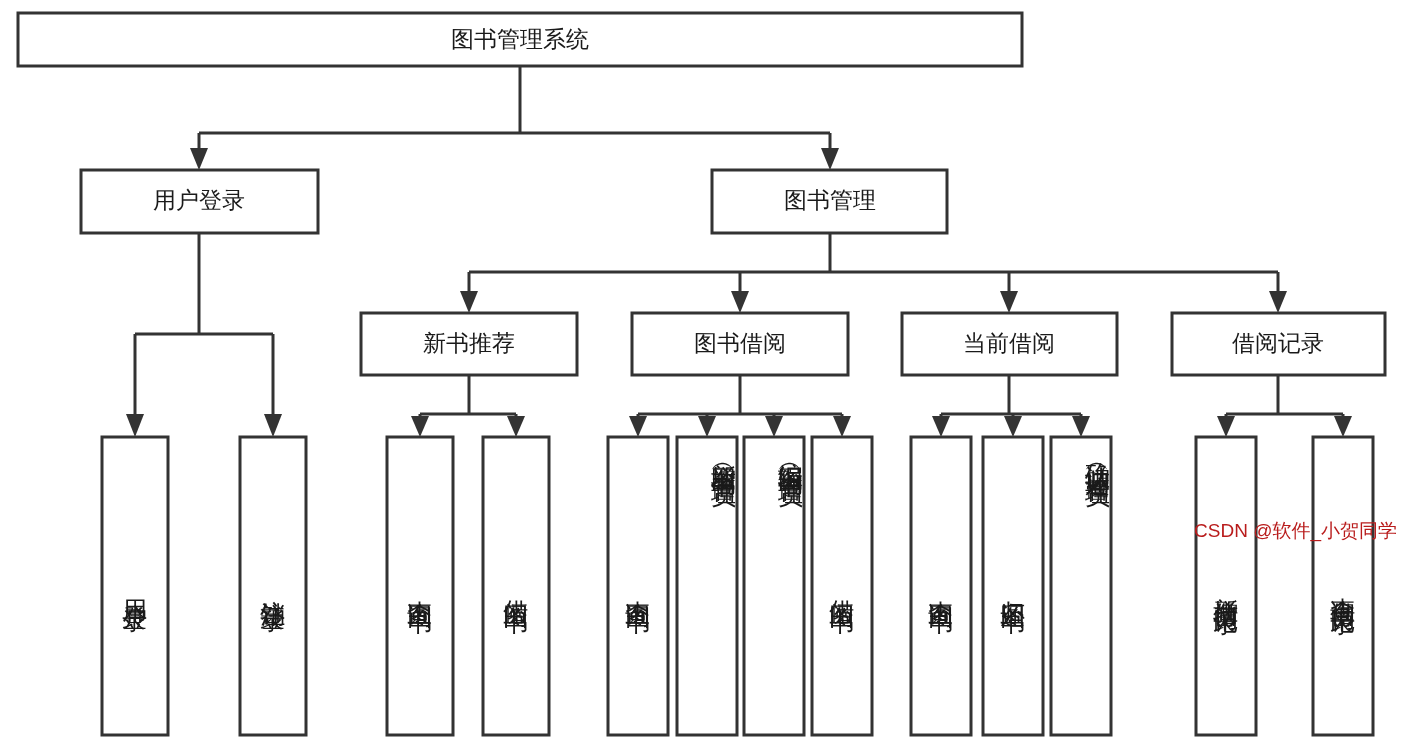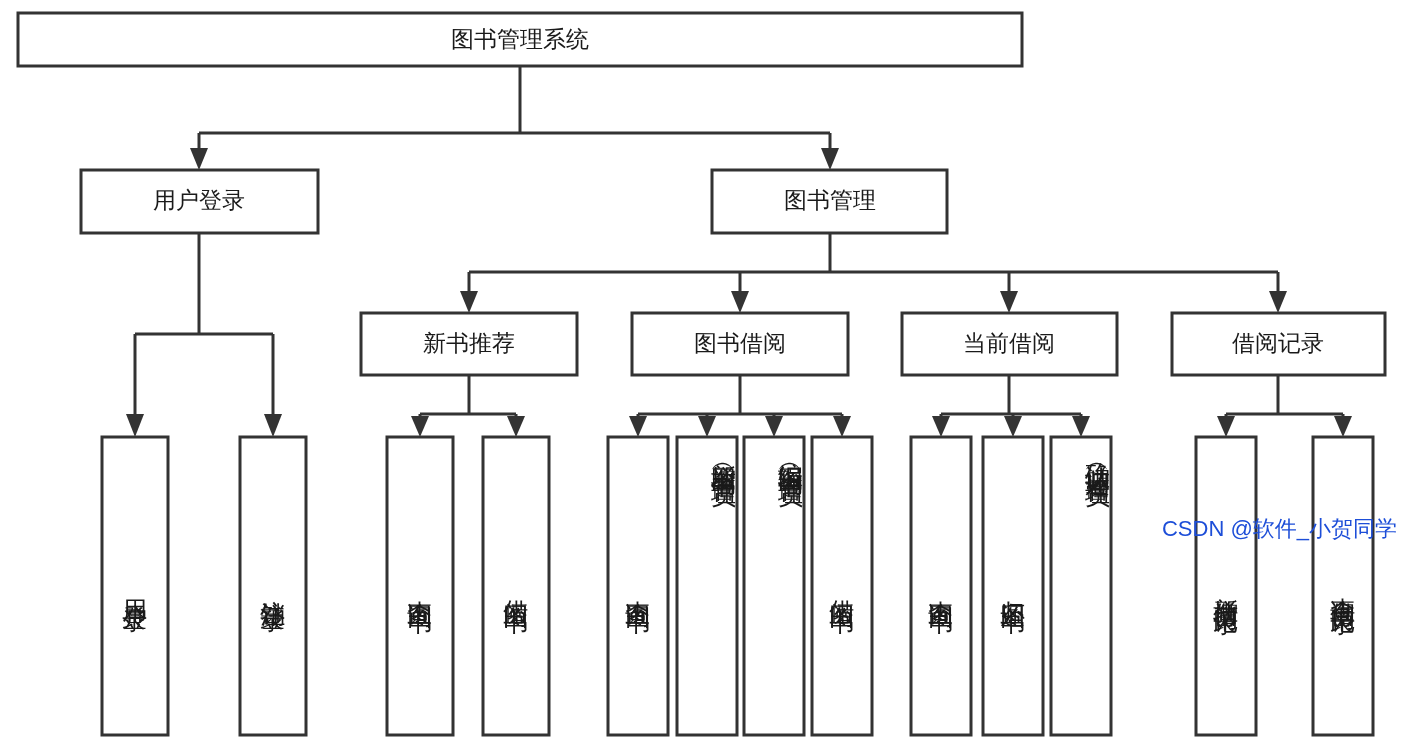--- a/index.html
+++ b/index.html
@@ -65,22 +65,22 @@
   .leaf-label.centered {
     display: flex;
     align-items: center;
     justify-content: center;
   }
   .watermark {
     position: absolute;
     right: 8px;
     bottom: 4px;
     font-family: "Liberation Sans", "DejaVu Sans", sans-serif;
-    font-size: 22px;
-    color: #1d4ed8;
+    font-size: 19px;
+    color: #b91c1c;
     white-space: nowrap;
   }
 </style>
 </head>
 <body>
 
 <div id="diagram-root">
 
   <svg id="flow-svg" viewBox="0 0 1405 747">
 

